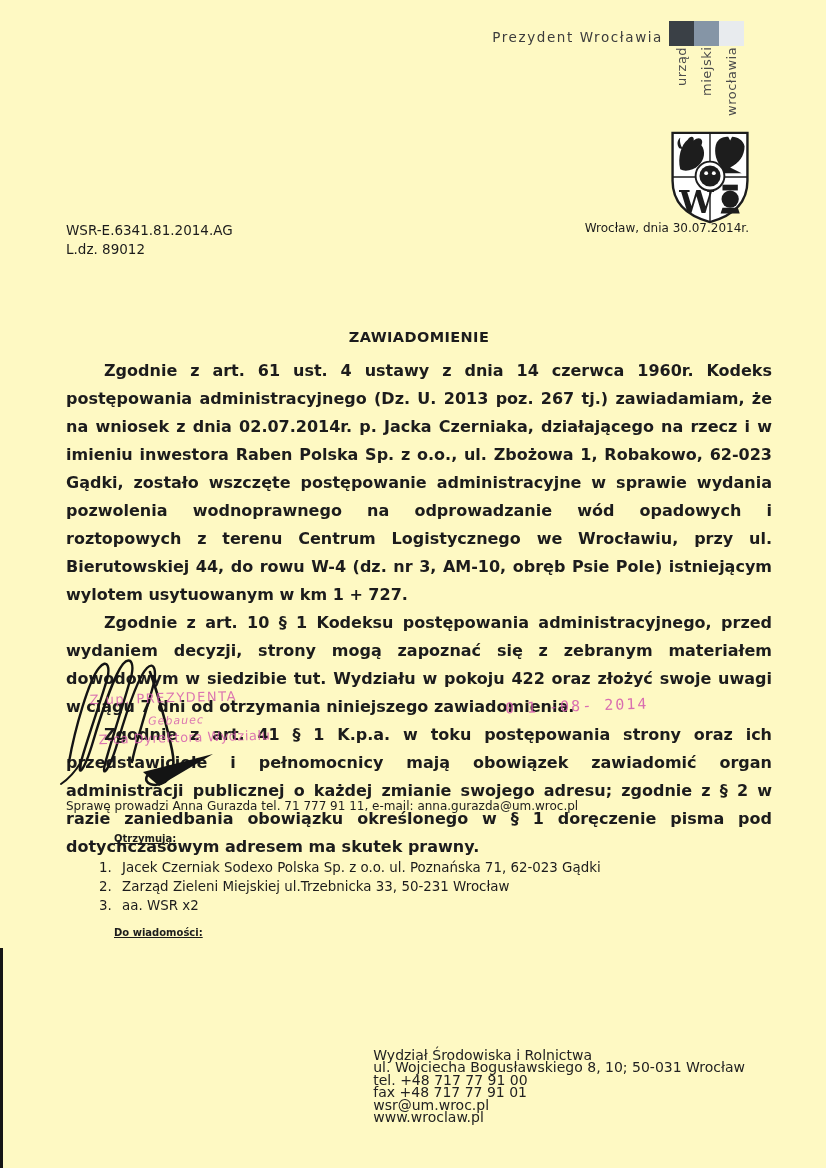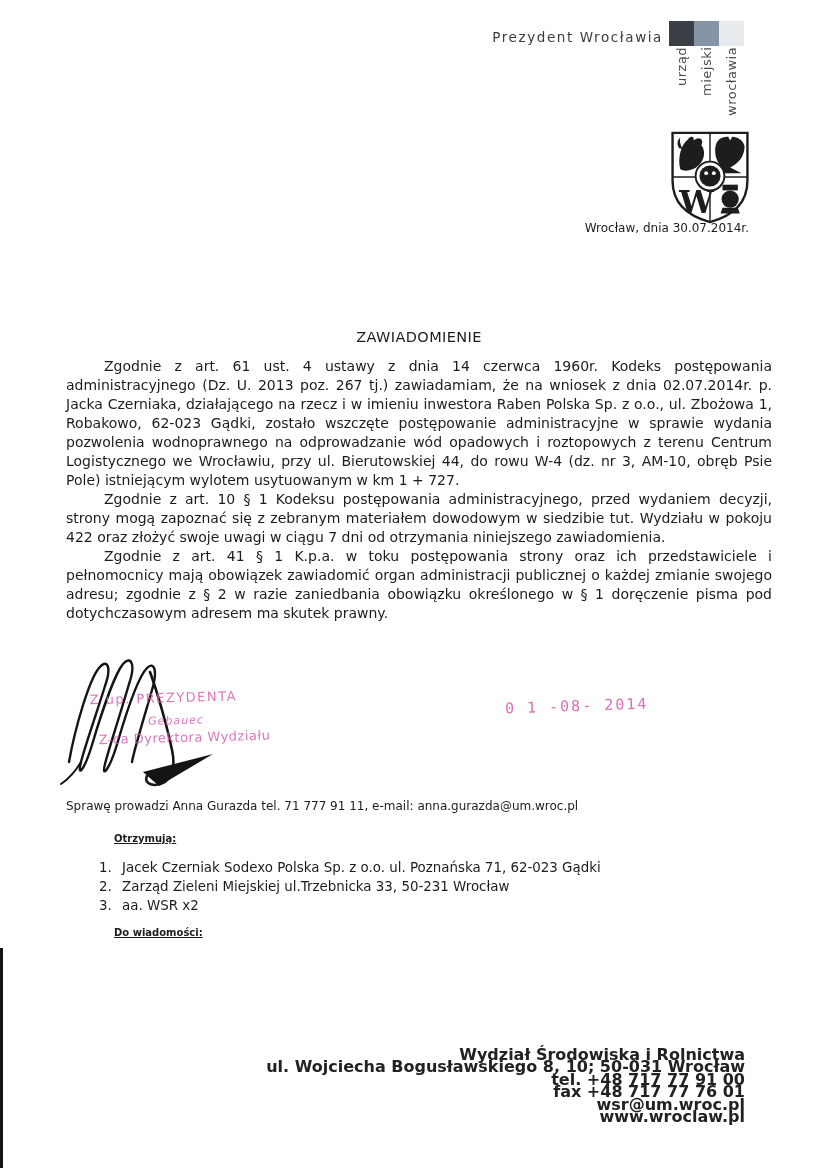--- a/index.html
+++ b/index.html
@@ -2,21 +2,21 @@
 <html lang="pl"><head>
 <meta charset="utf-8">
 <style>
   * { margin: 0; padding: 0; box-sizing: border-box; }
   html, body { background: #888; }
   .page {
     position: relative;
     width: 826px;
     height: 1168px;
     margin: 0 auto;
-    background: #ffffff;
+    background: #fef9c3;
     font-family: "DejaVu Sans", "Liberation Sans", sans-serif;
     color: #1c1c1c;
     overflow: hidden;
   }
 
   
   .official-title {
     position: absolute;
     top: 29px;
     right: 163px;
@@ -72,36 +72,37 @@
     font-size: 12px;
   }
 
   
   .doc-title {
     position: absolute;
     top: 287px;
     left: 66px;
     width: 706px;
     text-align: center;
-    font-weight: normal;
+    font-weight: bold;
     font-size: 14.5px;
     line-height: 20px;
     letter-spacing: 0.4px;
     white-space: pre-wrap;
   }
 
   
   .body-text {
     position: absolute;
     top: 357px;
     left: 66px;
     width: 706px;
-    font-size: 14px;
-    line-height: 19px;
+    font-size: 16px;
+    line-height: 28px;
     text-align: justify;
+    font-weight: bold;
   }
   .body-text p { text-indent: 38px; }
 
   
   .signature-svg { position: absolute; top: 650px; left: 55px; }
   .stamp {
     position: absolute;
     top: 690px;
     left: 90px;
     transform: rotate(-1.5deg);
@@ -148,25 +149,24 @@
   }
   .l-recipients { top: 858px; }
   .l-cc { top: 956px; width: 655px; }
   ol.doc-list li { padding-left: 6px; }
 
   
   .footer {
     position: absolute;
     top: 1049px;
     right: 81px;
-    text-align: right;
-    font-size: 16px;
+    text-align: left;
+    font-size: 14px;
     line-height: 12.4px;
     color: #222;
-    font-weight: bold;
   }
 
   
   .scan-line {
     position: absolute;
     left: 0;
     top: 948px;
     width: 3px;
     height: 220px;
     background: #151515;
@@ -206,20 +206,24 @@
     <path d="M56,88 H76 L74,82 H58 Z" fill="#1d1d1d"></path>
 
     <text x="13" y="88" font-size="32" font-weight="bold" font-family="DejaVu Serif, serif" fill="#1d1d1d">W</text>
 
     <circle cx="45" cy="49" r="15" fill="#ffffff" stroke="#1d1d1d" stroke-width="2"></circle>
     <circle cx="45" cy="49" r="11" fill="#1d1d1d"></circle>
     <circle cx="41" cy="46" r="2" fill="#ffffff"></circle>
     <circle cx="49" cy="46" r="2" fill="#ffffff"></circle>
   </svg>
 
+  <div class="ref-block">
+    <div>WSR-E.6341.81.2014.AG</div>
+    <div>L.dz. 89012</div>
+  </div>
   <div class="date-line">Wrocław, dnia 30.07.2014r.</div>
 
   <div class="doc-title">
     <div>ZAWIADOMIENIE</div>
   </div>
 
   <div class="body-text">
     <p>Zgodnie z art. 61 ust. 4 ustawy z dnia 14 czerwca 1960r. Kodeks postępowania administracyjnego (Dz. U. 2013 poz. 267 tj.) zawiadamiam, że na wniosek z dnia 02.07.2014r. p. Jacka Czerniaka, działającego na rzecz i w imieniu inwestora Raben Polska Sp. z o.o., ul. Zbożowa 1, Robakowo, 62-023 Gądki, zostało wszczęte postępowanie administracyjne w sprawie wydania pozwolenia wodnoprawnego na odprowadzanie wód opadowych i roztopowych z terenu Centrum Logistycznego we Wrocławiu, przy ul. Bierutowskiej 44, do rowu W-4 (dz. nr 3, AM-10, obręb Psie Pole) istniejącym wylotem usytuowanym w km 1 + 727.</p>
     <p>Zgodnie z art. 10 § 1 Kodeksu postępowania administracyjnego, przed wydaniem decyzji, strony mogą zapoznać się z zebranym materiałem dowodowym w siedzibie tut. Wydziału w pokoju 422 oraz złożyć swoje uwagi w ciągu 7 dni od otrzymania niniejszego zawiadomienia.</p>
     <p>Zgodnie z art. 41 § 1 K.p.a. w toku postępowania strony oraz ich przedstawiciele i pełnomocnicy mają obowiązek zawiadomić organ administracji publicznej o każdej zmianie swojego adresu; zgodnie z § 2 w razie zaniedbania obowiązku określonego w § 1 doręczenie pisma pod dotychczasowym adresem ma skutek prawny.</p>
@@ -248,20 +252,20 @@
     <li>Zarząd Zieleni Miejskiej ul.Trzebnicka 33, 50-231 Wrocław</li>
     <li>aa. WSR x2</li>
   </ol>
 
   <div class="list-heading h-cc">Do wiadomości:</div>
 
   <div class="footer">
     <div>Wydział Środowiska i Rolnictwa</div>
     <div>ul. Wojciecha Bogusławskiego 8, 10; 50-031 Wrocław</div>
     <div>tel. +48 717 77 91 00</div>
-    <div>fax +48 717 77 76 01</div>
+    <div>fax +48 717 77 91 01</div>
     <div>wsr@um.wroc.pl</div>
     <div>www.wroclaw.pl</div>
   </div>
 
   <div class="scan-line"></div>
 
 </div>
 
 </body></html>

